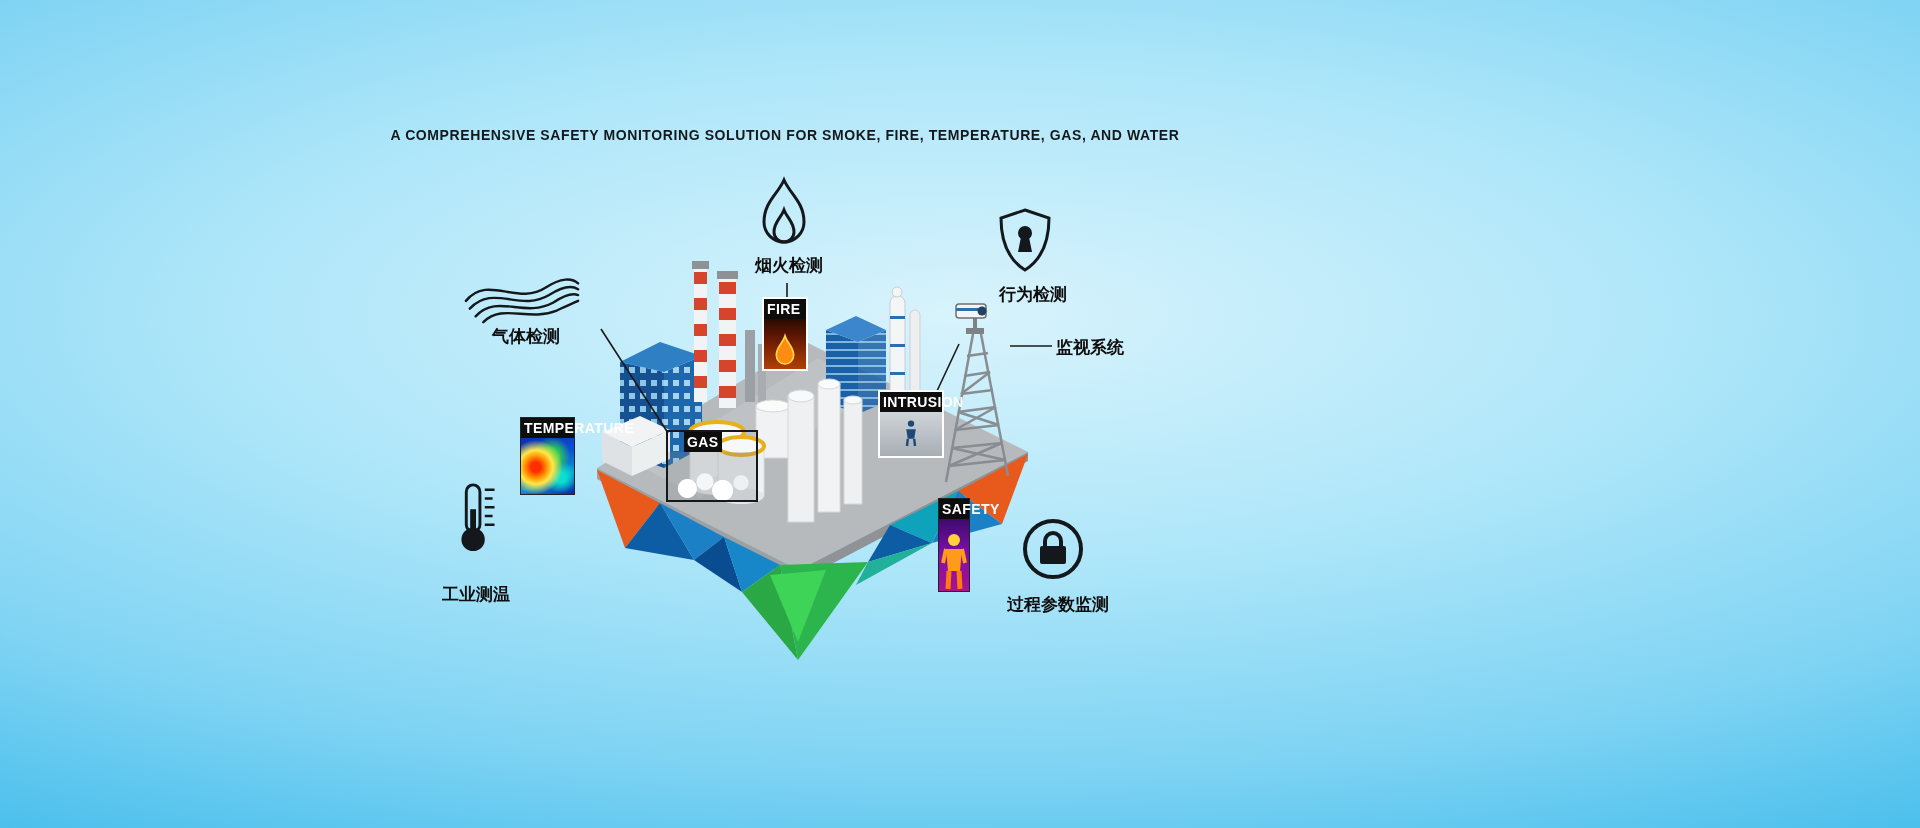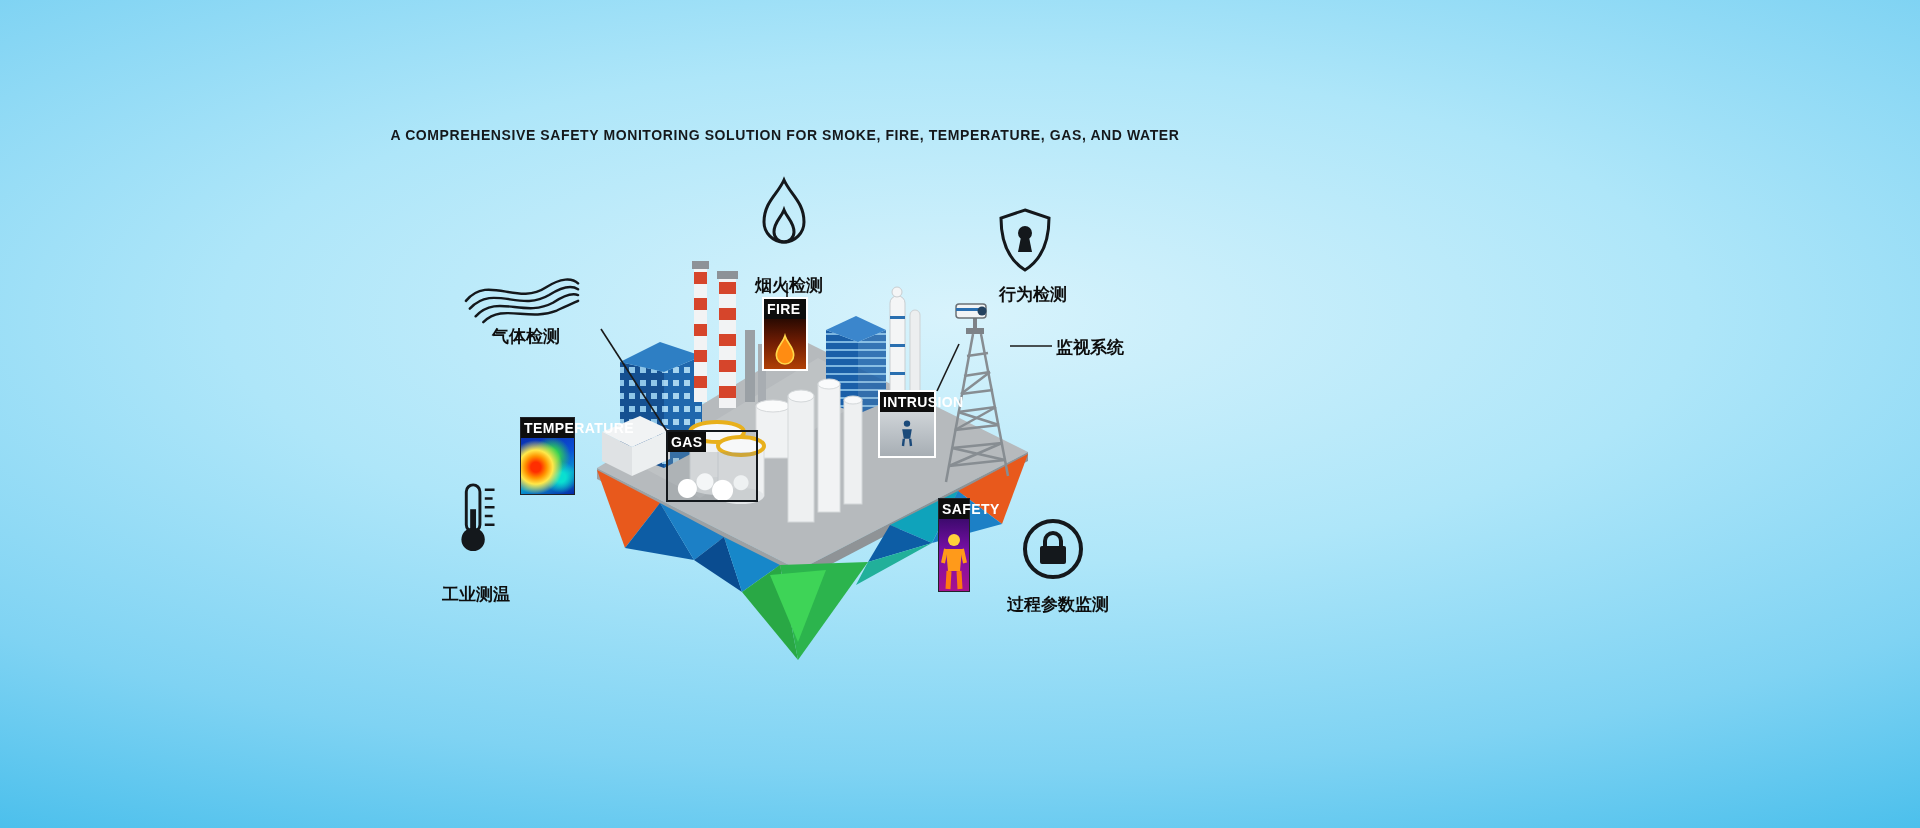--- a/index.html
+++ b/index.html
@@ -44,31 +44,31 @@
       radial-gradient(circle at 75% 70%, #0adfd0 0 5px, rgba(10,223,208,0) 16px),
       linear-gradient(160deg, #0a2fb0 0%, #0b4fd6 40%, #0a9ad0 70%, #0726a8 100%);
   }
   .tag.fire{left:762px;top:297px;width:46px;border:2px solid #ffffff;}
   .tag.fire .tag-body{
     height:50px;
     background:linear-gradient(180deg,#2a0a02 0%,#6e1c03 45%,#b04006 100%);
     display:flex;align-items:flex-end;justify-content:center;
   }
   .tag.gas{left:666px;top:430px;width:92px;border:2px solid #14181c;}
-  .tag.gas .tag-head{width:max-content;}
+  .tag.gas .tag-head{width:max-content;margin-left:16px;}
   .tag.gas .tag-body{
     height:48px;
     background:
       radial-gradient(circle at 22% 76%, #ffffff 0 9px, rgba(255,255,255,0) 10px),
       radial-gradient(circle at 42% 62%, #f4f6f7 0 8px, rgba(255,255,255,0) 9px),
       radial-gradient(circle at 62% 80%, #ffffff 0 10px, rgba(255,255,255,0) 11px),
       radial-gradient(circle at 83% 64%, #eef1f2 0 7px, rgba(255,255,255,0) 8px),
       rgba(128,134,140,0.25);
   }
-  .tag.intrusion{left:878px;top:390px;width:58px;border:2px solid #ffffff;}
+  .tag.intrusion{left:878px;top:390px;width:66px;border:2px solid #ffffff;}
   .tag.intrusion .tag-body{
     height:44px;
     background:linear-gradient(180deg,#cfd4d8,#a7aeb4);
     display:flex;align-items:center;justify-content:center;
   }
   .tag.safety{left:938px;top:498px;width:32px;border:1px solid #20242a;}
   .tag.safety .tag-body{
     height:72px;
     background:linear-gradient(180deg,#3d0a6e 0%,#7a0fa8 45%,#a8128e 100%);
     display:flex;align-items:flex-end;justify-content:center;
@@ -245,21 +245,21 @@
 
   <div class="icon" style="left:1021px;top:517px;">
     <svg width="64" height="64" viewBox="0 0 64 64">
       <circle cx="32" cy="32" r="28" fill="none" stroke="#14181c" stroke-width="4"></circle>
       <path d="M24 29 v-5 a8 8 0 0 1 16 0 v5" fill="none" stroke="#14181c" stroke-width="4"></path>
       <rect x="19" y="29" width="26" height="18" rx="2" fill="#14181c"></rect>
     </svg>
   </div>
 
   <div class="callout-label" style="left:492px;top:325px;">气体检测</div>
-  <div class="callout-label" style="left:755px;top:274px;">烟火检测</div>
+  <div class="callout-label" style="left:755px;top:254px;">烟火检测</div>
   <div class="callout-label" style="left:999px;top:283px;">行为检测</div>
   <div class="callout-label" style="left:1056px;top:336px;">监视系统</div>
   <div class="callout-label" style="left:442px;top:556px;margin-top:27px;">工业测温</div>
   <div class="callout-label" style="left:1007px;top:593px;">过程参数监测</div>
 
   <div class="tag temperature">
     <div class="tag-head">TEMPERATURE</div>
     <div class="tag-body"></div>
   </div>
 

